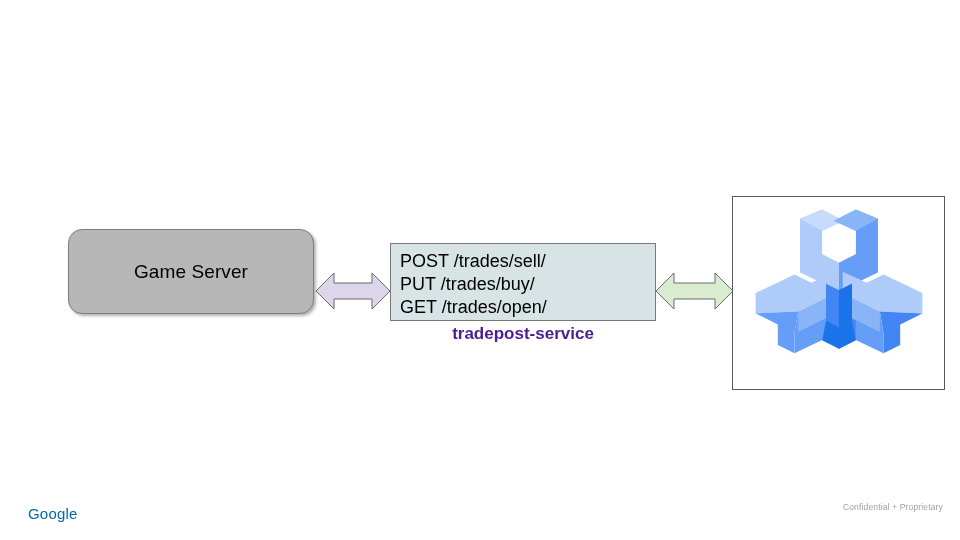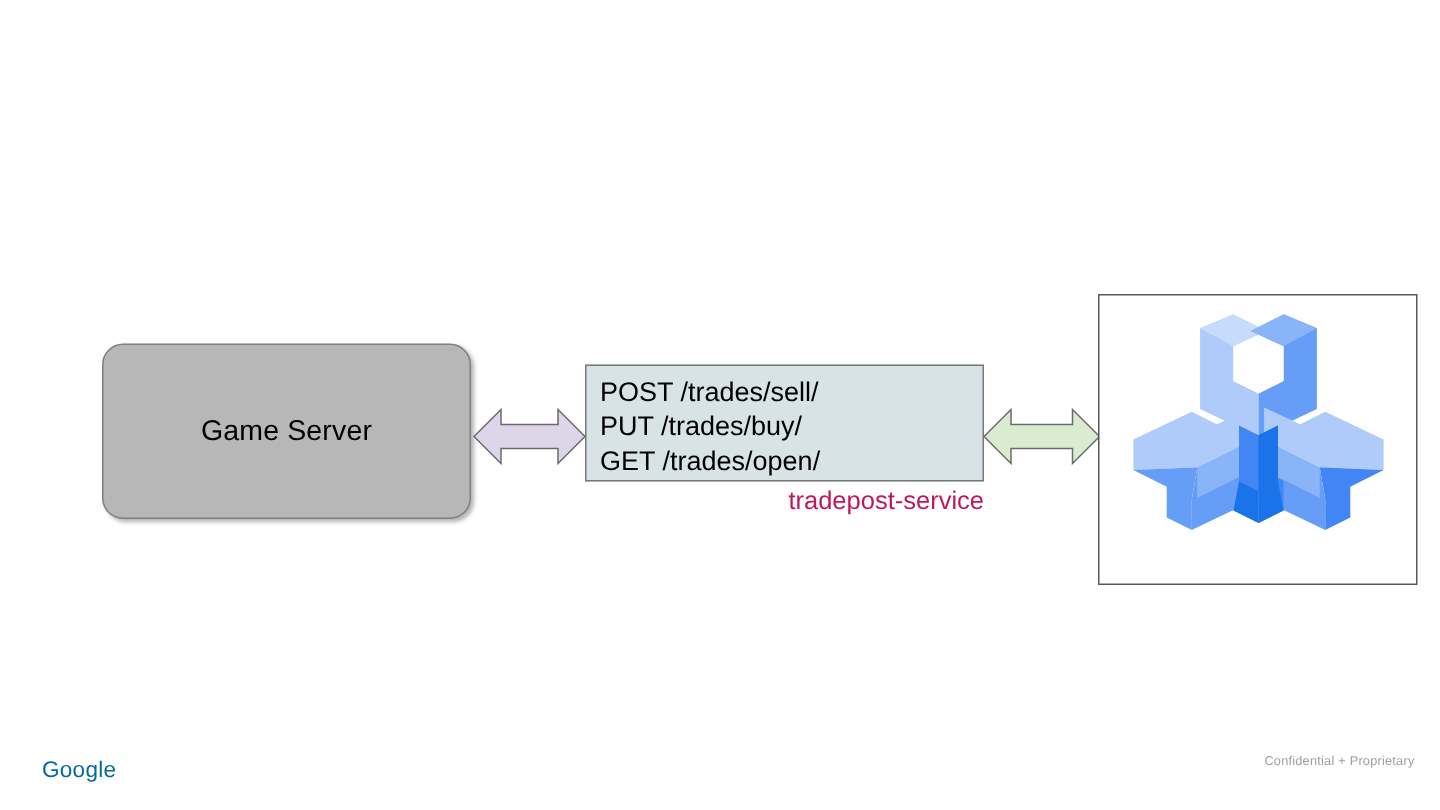--- a/index.html
+++ b/index.html
@@ -21,21 +21,21 @@
     inset: 0;
     background: #ffffff;
   }
 
   
   .game-server {
     position: absolute;
     left: 68px;
     top: 229px;
     width: 246px;
-    height: 117px;
+    height: 85px;
     background: #b7b7b7;
     border: 1px solid #7f7f7f;
     border-radius: 14px;
     box-sizing: border-box;
     display: flex;
     align-items: center;
     justify-content: center;
     box-shadow: 2px 2px 3px rgba(0,0,0,0.30);
   }
   .game-server-label {
@@ -70,24 +70,24 @@
     font-size: 18px;
     color: #000000;
     line-height: 23px;
     white-space: pre;
   }
   .service-name {
     position: absolute;
     left: 390px;
     top: 324px;
     width: 266px;
-    text-align: right;
+    text-align: center;
     font-size: 17px;
-    font-weight: normal;
-    color: #be185d;
+    font-weight: bold;
+    color: #4c1d95;
   }
 
   
   .logo-panel {
     position: absolute;
     left: 732px;
     top: 196px;
     width: 213px;
     height: 194px;
     background: #ffffff;

